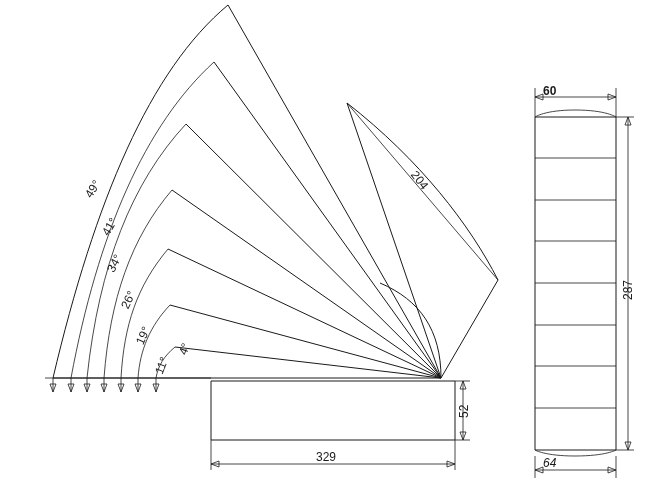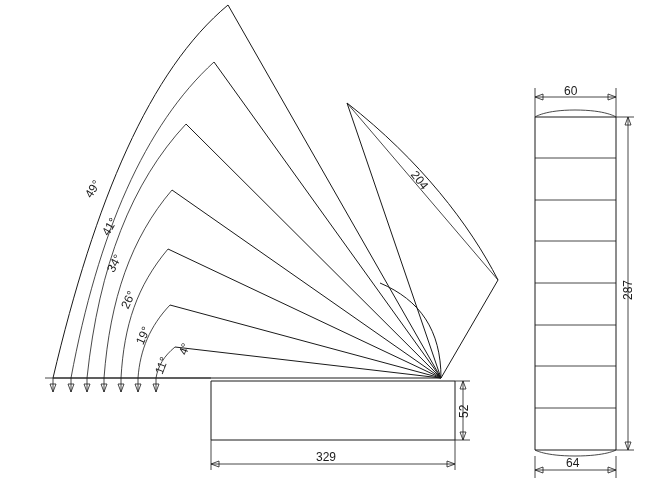--- a/index.html
+++ b/index.html
@@ -123,17 +123,17 @@
   <div class="lbl r41" style="left:99px;top:231px;">41°</div>
   <div class="lbl r34" style="left:104px;top:268px;">34°</div>
   <div class="lbl r26" style="left:118px;top:305px;">26°</div>
   <div class="lbl r19" style="left:133px;top:341px;">19°</div>
   <div class="lbl r11" style="left:152px;top:371px;">11°</div>
   <div class="lbl r4" style="left:176px;top:352px;">4°</div>
 
   <div class="lbl r204" style="left:419px;top:168px;">204</div>
   <div class="lbl" style="left:316px;top:450px;">329</div>
   <div class="lbl v52" style="left:457px;top:418px;">52</div>
-  <div class="lbl" style="left:564px;top:84px;">60</div>
+  <div class="lbl" style="left:543px;top:84px;font-weight:bold;">60</div>
   <div class="lbl v287" style="left:621px;top:300px;">287</div>
-  <div class="lbl" style="left:566px;top:456px;">64</div>
+  <div class="lbl" style="left:543px;top:456px;font-style:italic;">64</div>
 
 </div>
 
 </body></html>

